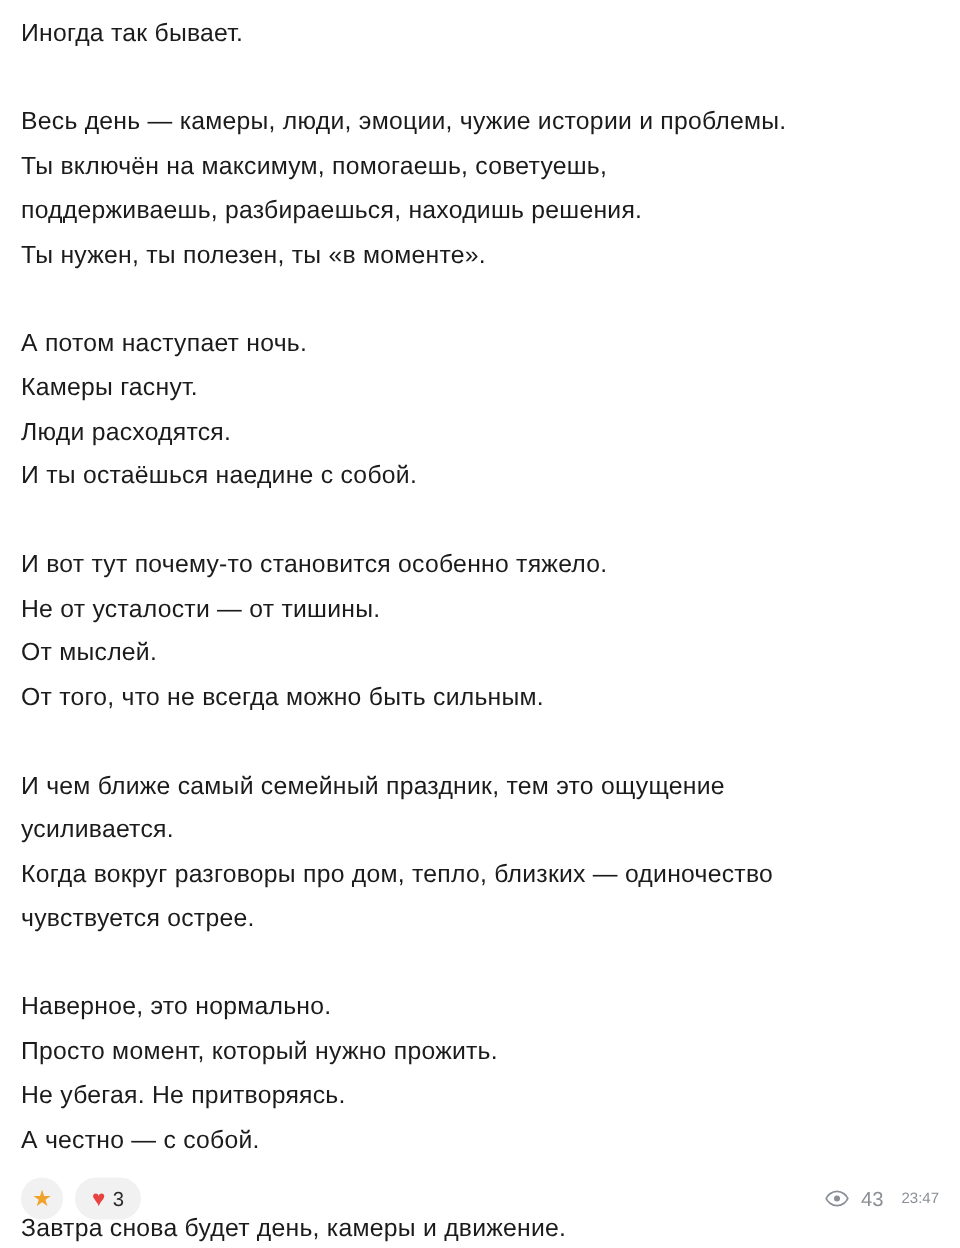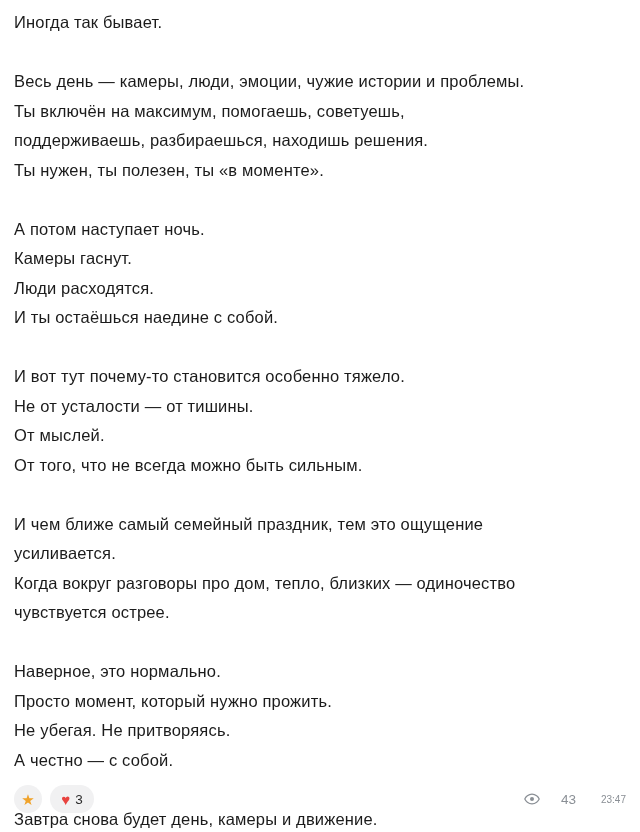--- a/index.html
+++ b/index.html
@@ -76,21 +76,21 @@
     font-size: 15px;
   }
   .reaction-count {
     font-size: 13.5px;
     color: #2b2b2b;
   }
   .meta {
     margin-left: auto;
     display: flex;
     align-items: center;
-    gap: 21px;
+    gap: 8px;
     color: #8a8f95;
     font-size: 13.5px;
   }
   .eye-icon {
     display: inline-block;
     width: 16px;
     height: 12px;
     position: relative;
   }
   .eye-icon svg {

